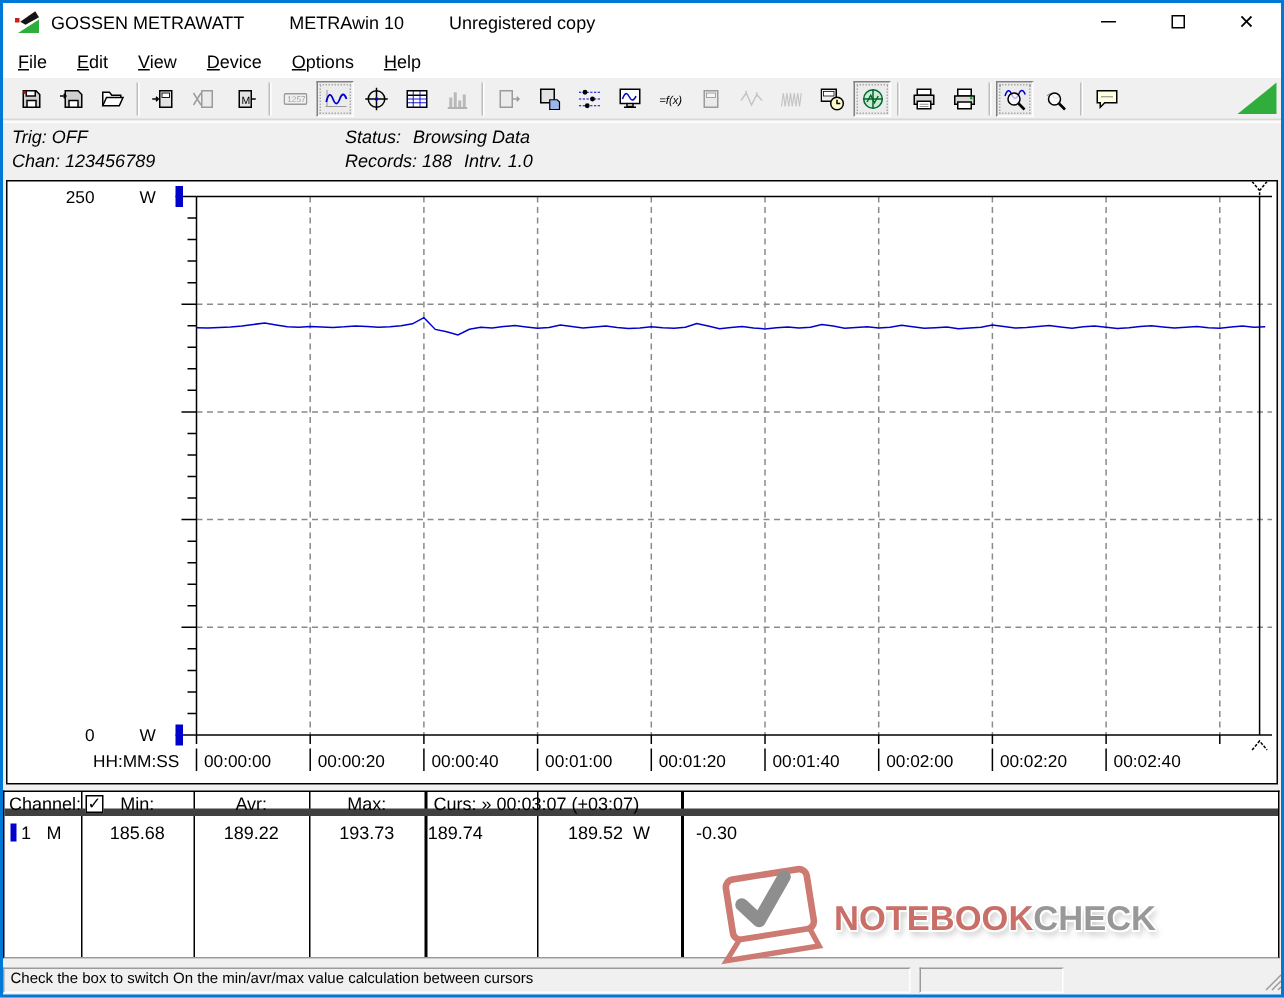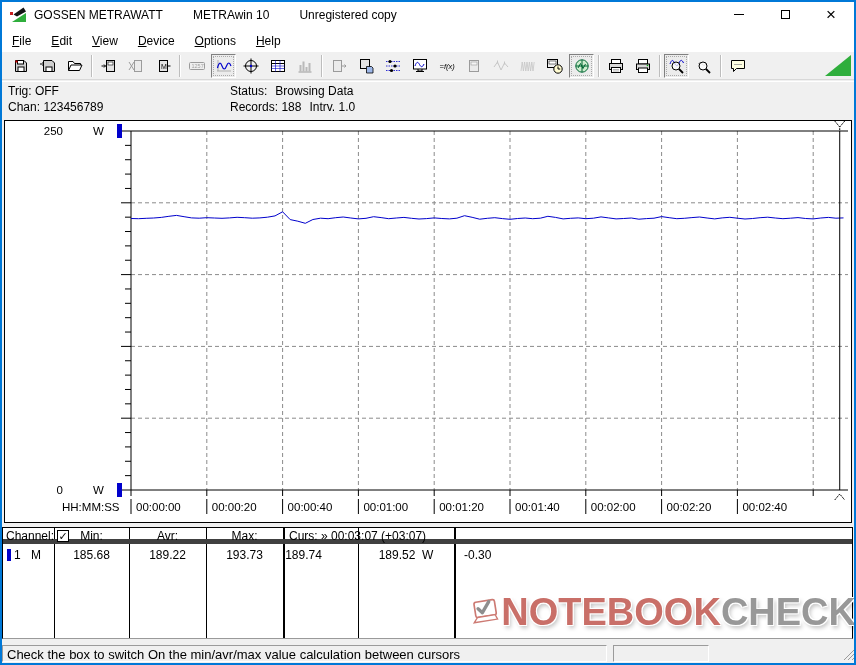--- a/index.html
+++ b/index.html
@@ -28,21 +28,21 @@
     display:flex;align-items:center;padding-left:7px;border-bottom:1px solid #d8d8d8;}
   .tb-btn{width:25px;height:24px;margin:0 1px;display:flex;align-items:center;justify-content:center;
     background:transparent;border:1px solid transparent;padding:0;}
   .tb-btn.pressed{background:#ececec;border-color:#808080 #ffffff #ffffff #808080;outline:1px dotted #aaa;outline-offset:-3px;}
   .tb-btn.disabled .tb-ic{opacity:.35;filter:grayscale(1);}
   .tb-ic{width:16px;height:16px;}
   .tb-sep{width:1px;height:22px;background:#bdbdbd;box-shadow:1px 0 0 #fff;margin:0 3px;flex:0 0 auto;}
   .tb-grow{position:absolute;right:5px;bottom:3px;width:0;height:0;border-left:26px solid transparent;border-bottom:21px solid #2fae3c;}
   
   .infopanel{position:absolute;left:0;top:81px;width:856px;height:38px;background:#f0f0f0;border-top:1px solid #fff;}
-  .infopanel .cell{position:absolute;white-space:pre;}
+  .infopanel .cell{position:absolute;white-space:pre;font-style:italic;}
   .i-l1{left:8px;top:2px;} .i-l2{left:8px;top:18px;}
   .i-r1{left:230px;top:2px;} .i-r2{left:230px;top:18px;}
   .lbl-gap{display:inline-block;min-width:8px;}
   
   .chartpanel{position:absolute;left:4px;top:120px;width:848px;height:403px;background:#fff;border:1px solid #000;}
   #chart-svg{display:block;}
   .grid{stroke:#8a8a8a;stroke-width:1;stroke-dasharray:4 3;}
   .axis{stroke:#000;stroke-width:1;}
   .ticklbl{font-family:"Liberation Sans",sans-serif;font-size:11.5px;fill:#000;}
   .cursor-mark{stroke:#000;fill:none;stroke-dasharray:2 1;}
@@ -52,28 +52,28 @@
   .dt-headrow{position:absolute;left:0;top:0;width:100%;height:16px;border-bottom:5px solid #404040;}
   .tv{position:absolute;top:0;bottom:0;width:1px;background:#000;}
   .tv.thick{width:2px;}
   .dt-cell{position:absolute;white-space:pre;}
   .center{text-align:center;}
   .chk{position:absolute;left:54px;top:2px;width:12px;height:12px;background:#fff;border:1px solid #000;
     font-size:11px;line-height:10px;text-align:center;}
   .chan-marker{position:absolute;left:4px;top:21px;width:4px;height:12px;background:#0000cc;}
   
   .watermark{position:absolute;left:468px;top:576px;width:388px;height:72px;display:flex;align-items:center;z-index:5;pointer-events:none;}
-  .wm-text{font-weight:bold;font-size:38px;letter-spacing:0px;white-space:nowrap;
+  .wm-text{font-weight:bold;font-size:23px;letter-spacing:0px;white-space:nowrap;
     text-shadow:-1px -1px 0 #fff,1px -1px 0 #fff,-1px 1px 0 #fff,1px 1px 0 #fff,2px 3px 4px rgba(0,0,0,0.25);}
   .wm-red{color:#c96f68;}
   .wm-gray{color:#989898;}
   
   .statusbar{position:absolute;left:0;top:644px;width:856px;height:19px;background:#f0f0f0;z-index:6;}
   .sb-cell{position:absolute;top:1px;height:17px;background:#f0f0f0;border:1px solid;
-    border-color:#9b9b9b #fff #fff #9b9b9b;font-size:13px;padding:1px 4px;white-space:nowrap;overflow:hidden;}
+    border-color:#9b9b9b #fff #fff #9b9b9b;font-size:10px;padding:1px 4px;white-space:nowrap;overflow:hidden;}
   .sb-1{left:2px;width:605px;}
   .sb-2{left:613px;width:96px;}
   .sb-3{left:715px;width:138px;}
   .sb-grip{position:absolute;right:1px;bottom:2px;}
 </style>
 </head>
 <body>
 
 <svg width="0" height="0" style="position:absolute" aria-hidden="true">
   <defs>

